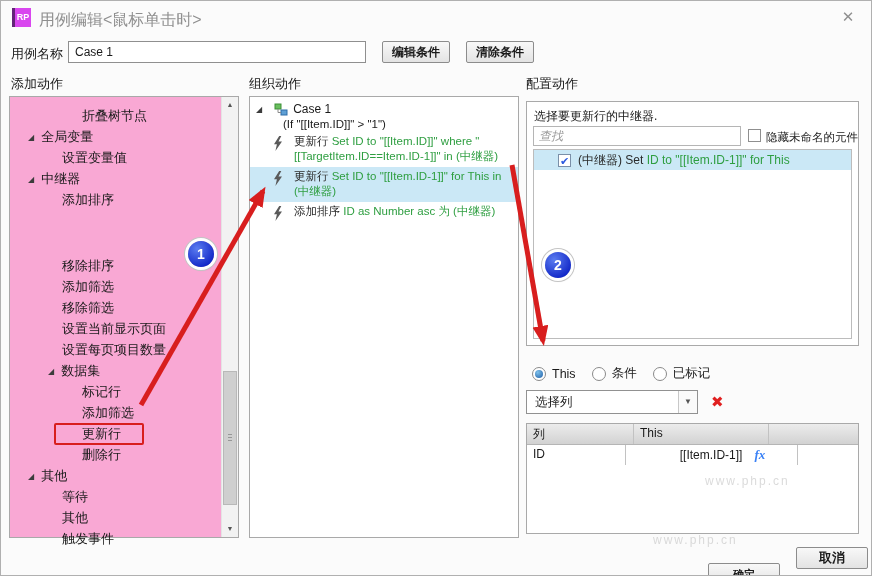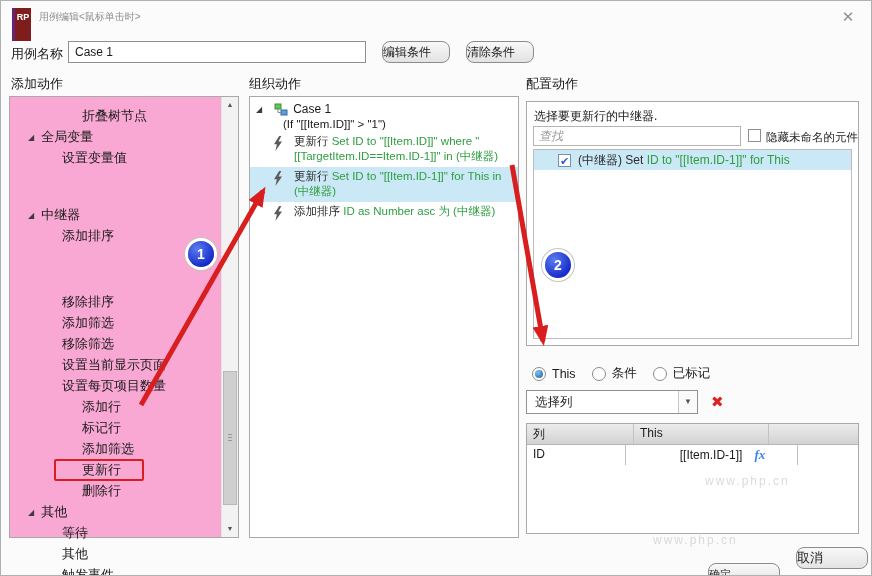--- a/index.html
+++ b/index.html
@@ -2,30 +2,30 @@
 <html><head>
 <meta charset="utf-8">
 <style>
   html,body{margin:0;padding:0;background:#ddd;}
   .window{
     position:relative;width:870px;height:574px;margin:0 auto;
     background:#fbfbfb;border:1px solid #b0b0b0;overflow:hidden;
     font-family:"Liberation Sans","DejaVu Sans",sans-serif;color:#1a1a1a;
   }
   
-  .rp-logo{position:absolute;left:11px;top:7px;width:16px;height:33px;background:#7f1d1d;
+  .rp-logo{position:absolute;left:11px;top:7px;width:16px;height:19px;background:#d946ef;
     border-left:3px solid #632478;color:#fff;font-size:9px;font-weight:bold;text-align:center;line-height:19px;}
-  .title{position:absolute;left:38px;top:9px;font-size:10px;color:#8f8f8f;}
+  .title{position:absolute;left:38px;top:9px;font-size:16px;color:#8f8f8f;}
   .close{position:absolute;right:12px;top:6px;width:22px;height:20px;font-size:15px;color:#8f8f8f;text-align:center;line-height:20px;}
   
   .name-label{position:absolute;left:10px;top:44px;font-size:13px;}
   .name-input{position:absolute;left:67px;top:40px;width:298px;height:22px;border:1px solid #8f8f8f;
     font-size:12px;padding:0 6px;box-sizing:border-box;background:#fff;font-family:inherit;color:#1a1a1a;}
   .btn{position:absolute;height:22px;border:1px solid #8c8c8c;background:linear-gradient(#f8f8f8,#e3e3e3);
-    font-size:12px;text-align:left;line-height:20px;border-radius:8px;box-sizing:border-box;}
+    font-size:12px;text-align:center;line-height:20px;border-radius:2px;box-sizing:border-box;font-weight:bold;}
   .btn-edit{left:381px;top:40px;width:68px;}
   .btn-clear{left:465px;top:40px;width:68px;}
   .btn-ok{left:707px;top:562px;width:72px;font-size:11px;}
   .btn-cancel{left:795px;top:546px;width:72px;font-size:13px;}
   
   .col-header{position:absolute;top:74px;font-size:13px;}
   .h-left{left:10px}.h-mid{left:248px}.h-right{left:525px}
   
   .left-box{position:absolute;left:8px;top:95px;width:230px;height:442px;border:1px solid #a9a9a9;background:#f9a8d4;box-sizing:border-box;}
   .tree{position:absolute;top:8px;left:0;right:17px;}
@@ -106,28 +106,28 @@
 
   <div class="col-header h-left">添加动作</div>
   <div class="col-header h-mid">组织动作</div>
   <div class="col-header h-right">配置动作</div>
 
   <div class="left-box">
     <div class="tree">
         <div class="tree-item" style="padding-left: 72px;"><span>折叠树节点</span></div>
         <div class="tree-item" style="padding-left: 18px;"><span class="tri">◢</span><span>全局变量</span></div>
         <div class="tree-item" style="padding-left: 52px;"><span>设置变量值</span></div>
-        <div class="tree-item" style="padding-left: 18px; margin-top: 36px;"><span class="tri">◢</span><span>中继器</span></div>
+        <div class="tree-item" style="padding-left: 18px;"><span class="tri">◢</span><span>中继器</span></div>
         <div class="tree-item" style="padding-left: 52px;"><span>添加排序</span></div>
         <div class="tree-item" style="padding-left: 52px; margin-top: 45px;"><span>移除排序</span></div>
         <div class="tree-item" style="padding-left: 52px;"><span>添加筛选</span></div>
         <div class="tree-item" style="padding-left: 52px;"><span>移除筛选</span></div>
         <div class="tree-item" style="padding-left: 52px;"><span>设置当前显示页面</span></div>
         <div class="tree-item" style="padding-left: 52px;"><span>设置每页项目数量</span></div>
-        <div class="tree-item" style="padding-left: 72px;"><span>添加行</span></div>
+        <div class="tree-item" style="padding-left: 38px;"><span class="tri">◢</span><span>数据集</span></div>
         <div class="tree-item" style="padding-left: 72px;"><span>标记行</span></div>
         <div class="tree-item" style="padding-left: 72px;"><span>添加筛选</span></div>
         <div class="tree-item" style="padding-left: 72px;"><span>更新行</span><div class="redbox"></div></div>
         <div class="tree-item" style="padding-left: 72px;"><span>删除行</span></div>
         <div class="tree-item" style="padding-left: 18px;"><span class="tri">◢</span><span>其他</span></div>
         <div class="tree-item" style="padding-left: 52px;"><span>等待</span></div>
         <div class="tree-item" style="padding-left: 52px;"><span>其他</span></div>
         <div class="tree-item" style="padding-left: 52px;"><span>触发事件</span></div>
       </div>
     <div class="scrollbar">

